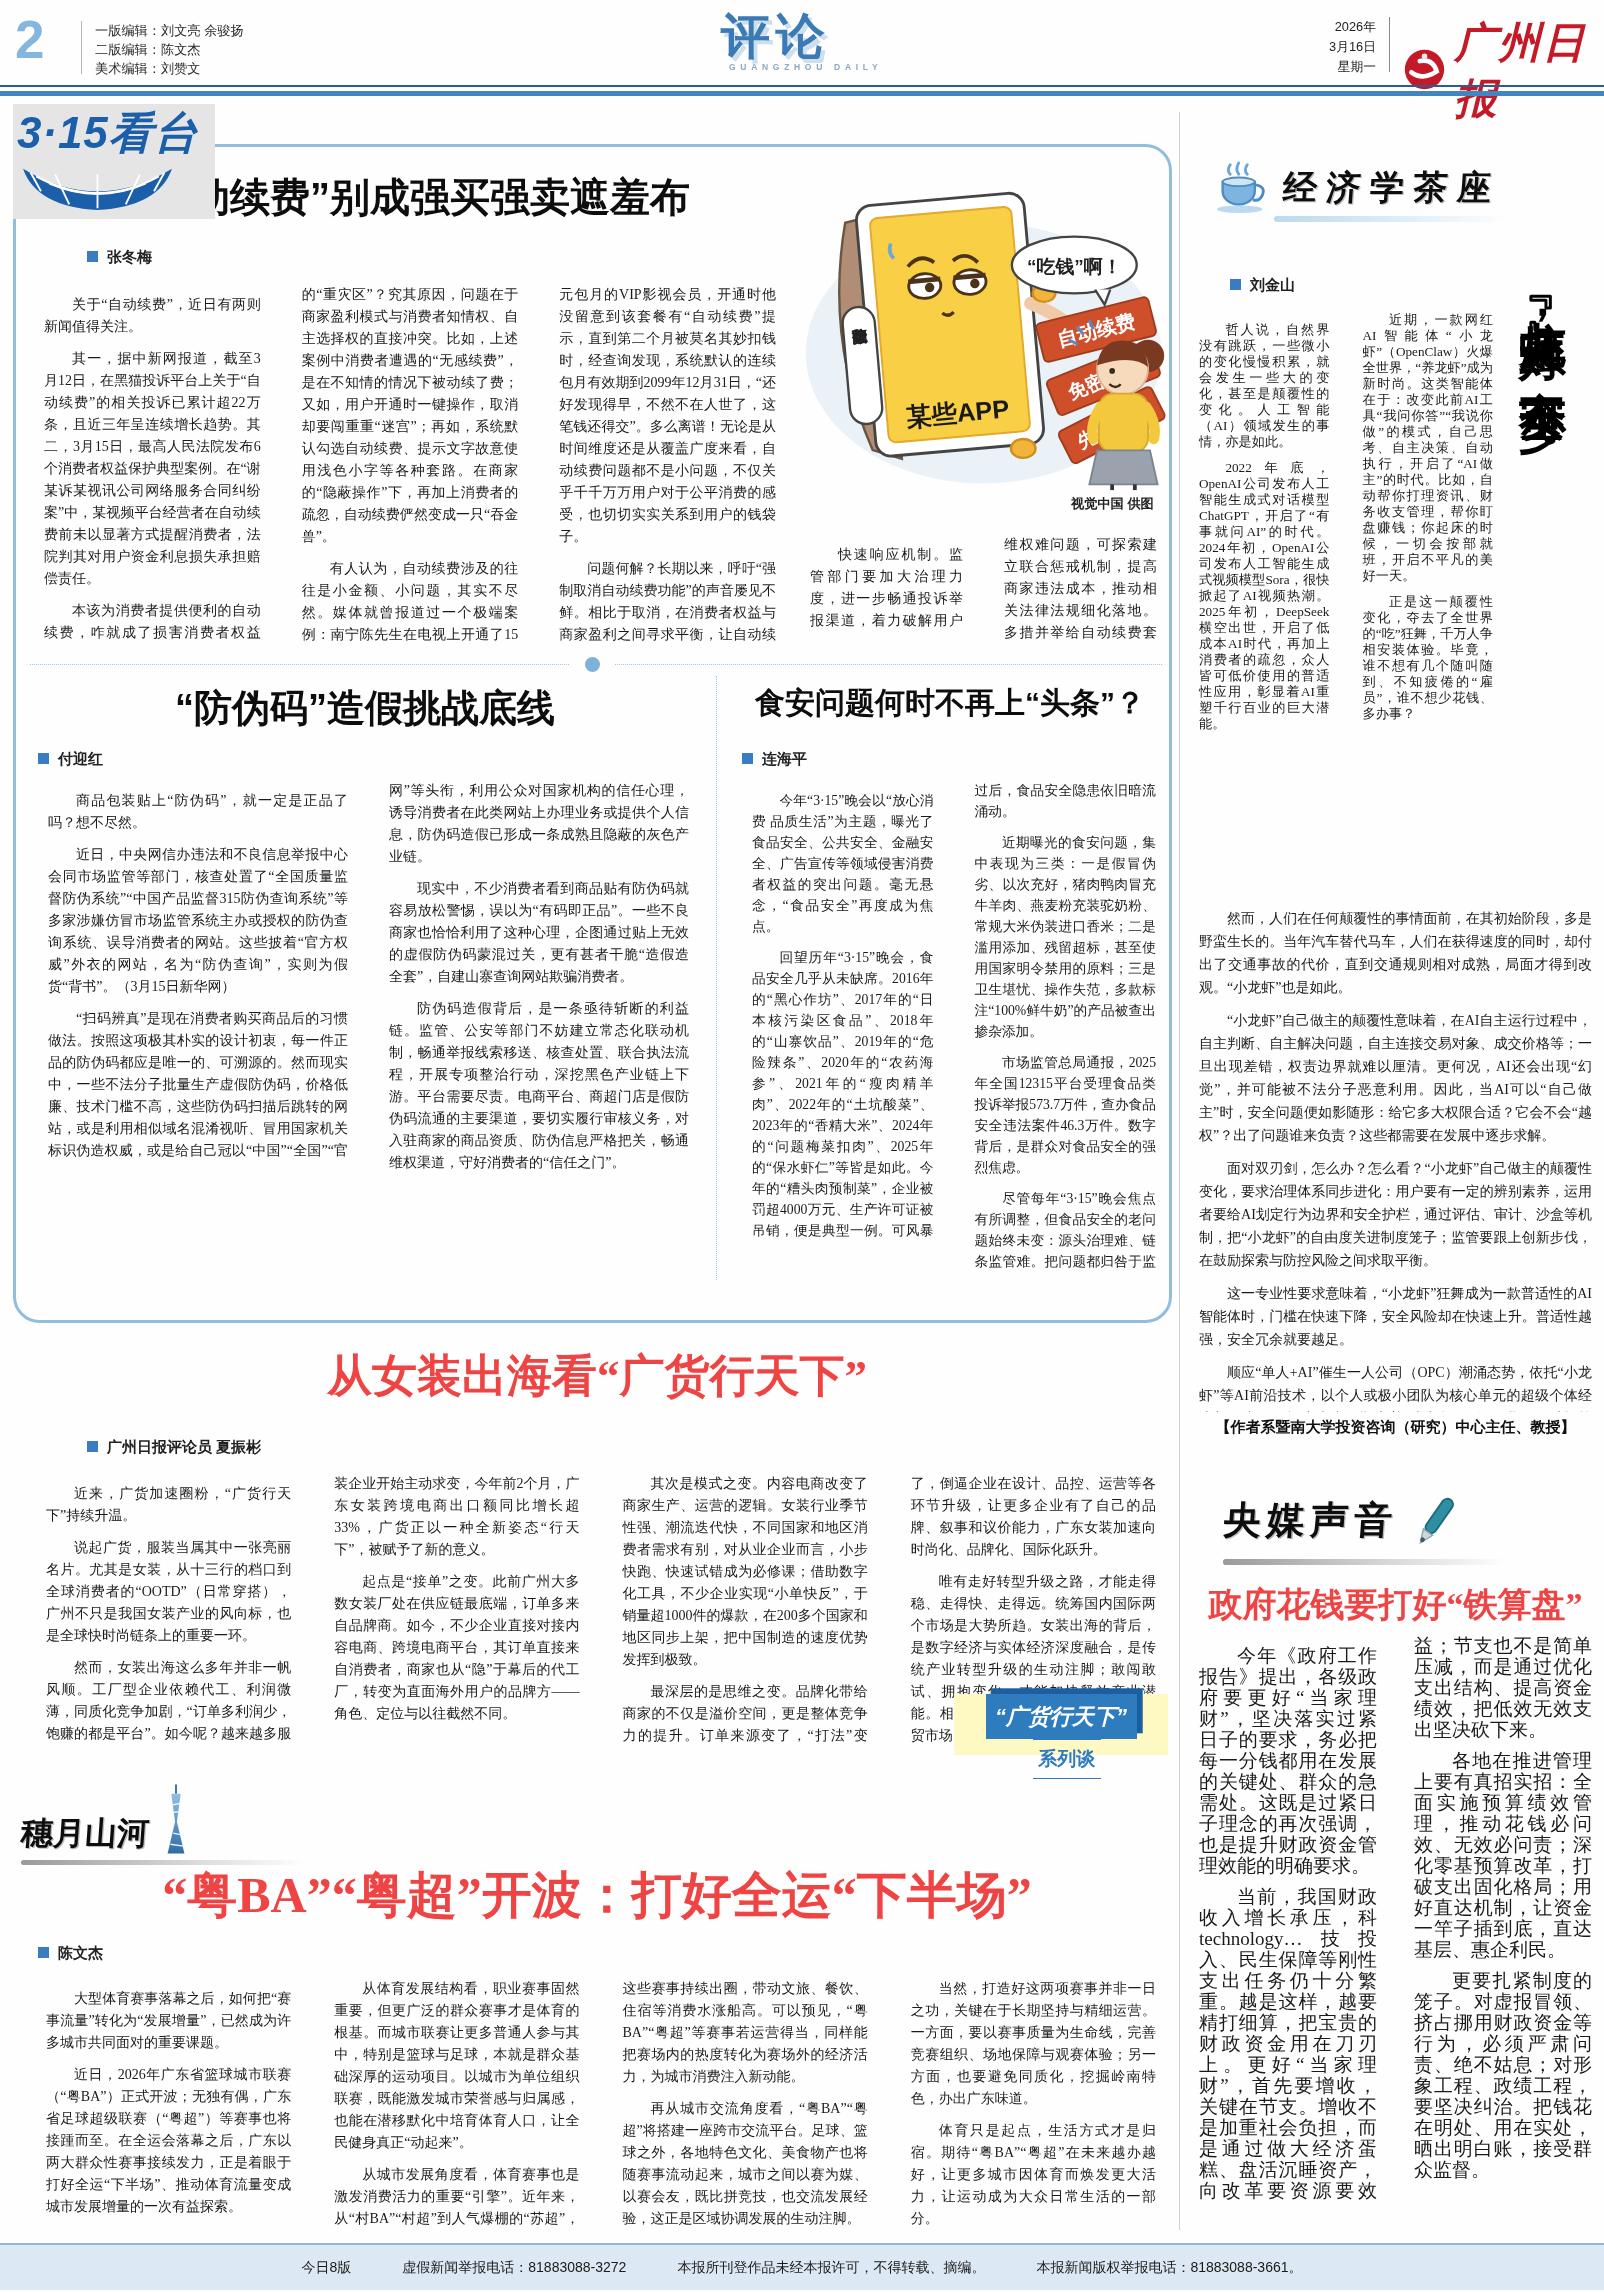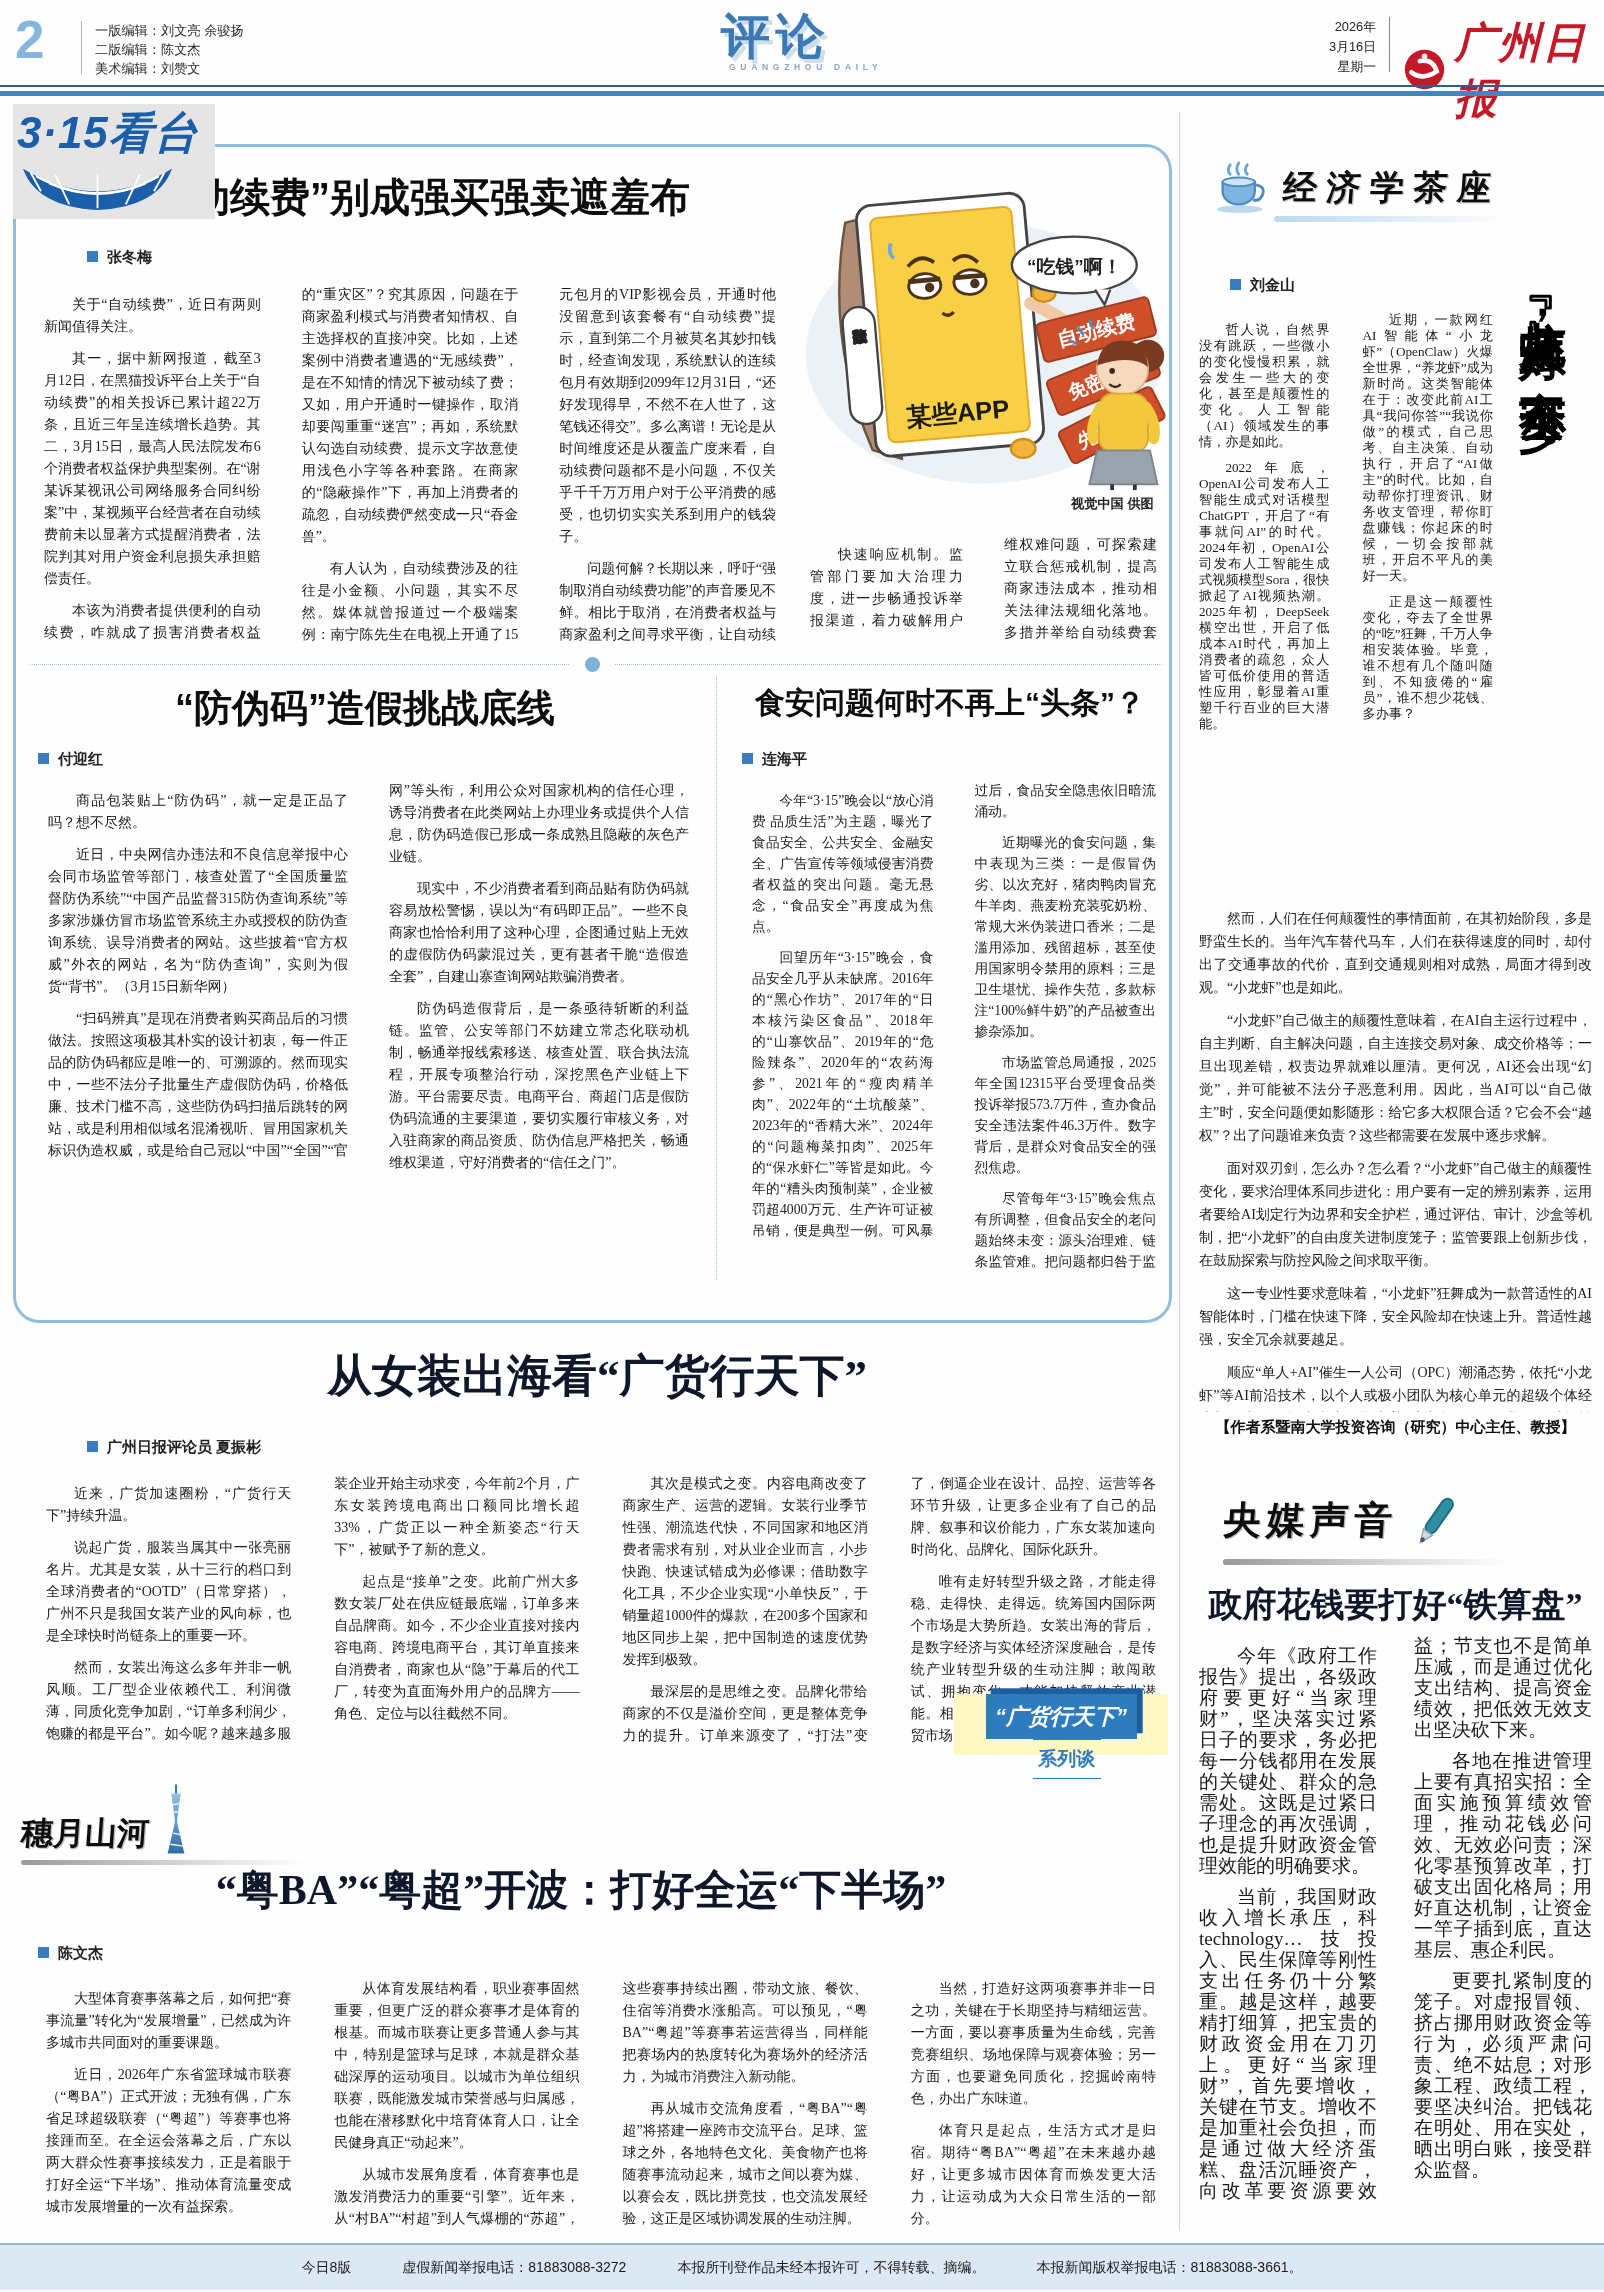--- a/index.html
+++ b/index.html
@@ -20,21 +20,21 @@
       font-size:42px;color:#c41926;letter-spacing:1.9px;}
   .rule-dark{left:0;top:85px;width:1604px;height:1.9px;background:#2f5c8f;}
   .rule-blue{left:0;top:91px;width:1604px;height:4.7px;background:#4186c0;}
   
   .bigbox{left:13.2px;top:144px;width:1153px;height:1173px;border:3.8px solid #92bede;border-radius:26.5px;}
   .badge315{left:13.2px;top:104px;background:#e5e5e5;padding:0 17px 3.8px 3.8px;z-index:3;}
   .badge315-label{font-size:44px;font-weight:bold;color:#1b5ea9;font-style:italic;letter-spacing:0.9px;}
   .colsep{left:1179px;top:112px;width:0.9px;height:2118px;background:#d2d2d2;}
   
   .headline-sans{font-weight:bold;font-family:"Liberation Sans",sans-serif;text-align:center;color:#0d0d0d;}
-  .headline-serif{font-weight:bold;font-family:"Liberation Serif",serif;text-align:center;color:#0f172a;}
+  .headline-serif{font-weight:bold;font-family:"Liberation Serif",serif;text-align:center;color:#ef4444;}
   .byline{font-size:15px;font-weight:bold;color:#222;}
   .byline .sq{display:inline-block;width:11.4px;height:11.4px;background:#3a7cc0;margin-right:8.5px;}
   .body-text{font-family:"Liberation Serif",serif;font-size:14px;line-height:22px;
       text-align:justify;overflow:hidden;color:#1a1a1a;}
   .body-text p{margin:10px;text-indent:2em;}
   .cols2{column-count:2;column-gap:21px;}
   .cols3{column-count:3;column-gap:21px;}
   .cols4{column-count:4;column-gap:23px;}
   
   .hdot{border-top:1.9px dotted #9fc6e4;}
@@ -252,21 +252,21 @@
             <stop offset="1" stop-color="#2e6da4"></stop>
           </linearGradient>
         </defs>
       <line x1="15" y1="0" x2="15" y2="10" stroke="#2e6da4" stroke-width="2"></line>
       <path d="M10,10 L20,10 L16,40 L24,74 L6,74 L14,40 Z" fill="url(#tg)"></path>
       <path d="M10,22 L20,20 M11,30 L19,29 M12,52 L21,54 M9,64 L23,66" stroke="#eaf3fa" stroke-width="1.5"></path>
     </svg>
   </div>
   <div class="swoosh" style="width:284px;margin-top:3.8px;"></div>
 </div>
-<div class="abs headline-serif" style="left:12px;top:1862px;width:1138px;font-size:42px;">“粤BA”“粤超”开波：打好全运“下半场”</div>
+<div class="abs headline-serif" style="left:28px;top:1862px;width:1138px;font-size:50px;">“粤BA”“粤超”开波：打好全运“下半场”</div>
 <div class="abs byline" style="left:38px;top:1944px;">
   <span class="sq"></span><span>陈文杰</span>
 </div>
 <div class="abs body-text cols4" style="left:36px;top:1978px;width:1130px;height:259px;">
     <p>大型体育赛事落幕之后，如何把“赛事流量”转化为“发展增量”，已然成为许多城市共同面对的重要课题。</p>
     <p>近日，2026年广东省篮球城市联赛（“粤BA”）正式开波；无独有偶，广东省足球超级联赛（“粤超”）等赛事也将接踵而至。在全运会落幕之后，广东以两大群众性赛事接续发力，正是着眼于打好全运“下半场”、推动体育流量变成城市发展增量的一次有益探索。</p>
     <p>从体育发展结构看，职业赛事固然重要，但更广泛的群众赛事才是体育的根基。而城市联赛让更多普通人参与其中，特别是篮球与足球，本就是群众基础深厚的运动项目。以城市为单位组织联赛，既能激发城市荣誉感与归属感，也能在潜移默化中培育体育人口，让全民健身真正“动起来”。</p>
     <p>从城市发展角度看，体育赛事也是激发消费活力的重要“引擎”。近年来，从“村BA”“村超”到人气爆棚的“苏超”，这些赛事持续出圈，带动文旅、餐饮、住宿等消费水涨船高。可以预见，“粤BA”“粤超”等赛事若运营得当，同样能把赛场内的热度转化为赛场外的经济活力，为城市消费注入新动能。</p>
     <p>再从城市交流角度看，“粤BA”“粤超”将搭建一座跨市交流平台。足球、篮球之外，各地特色文化、美食物产也将随赛事流动起来，城市之间以赛为媒、以赛会友，既比拼竞技，也交流发展经验，这正是区域协调发展的生动注脚。</p>
     <p>当然，打造好这两项赛事并非一日之功，关键在于长期坚持与精细运营。一方面，要以赛事质量为生命线，完善竞赛组织、场地保障与观赛体验；另一方面，也要避免同质化，挖掘岭南特色，办出广东味道。</p>

